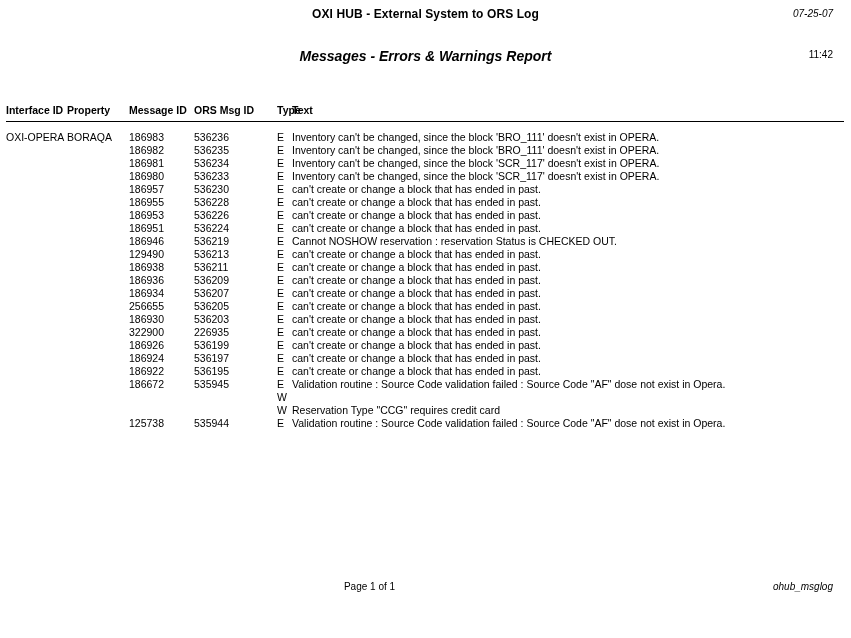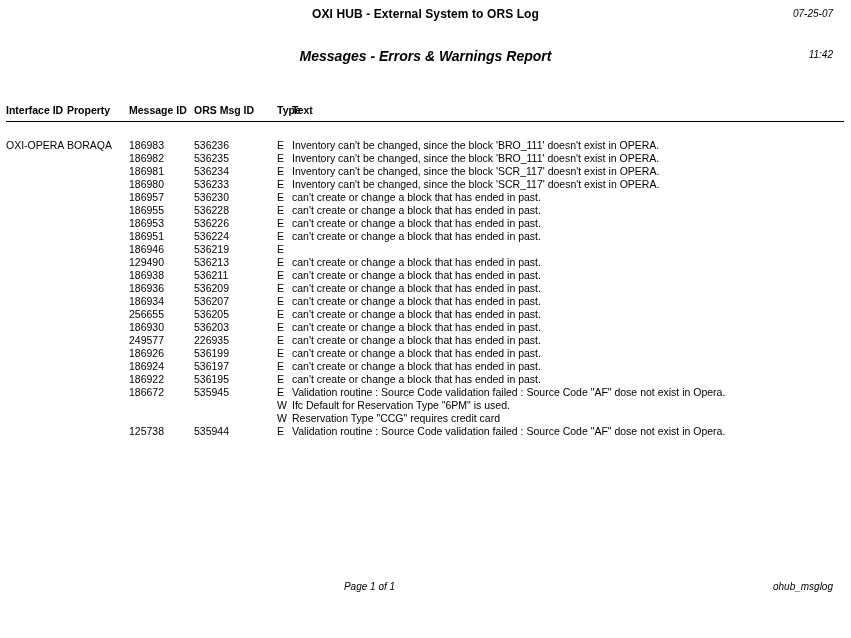--- a/index.html
+++ b/index.html
@@ -47,21 +47,20 @@
     width: 851px;
     text-align: center;
     font-style: italic;
     font-weight: bold;
     font-size: 14px;
   }
   .doc-time {
     position: absolute;
     top: 49px;
     right: 18px;
-    font-style: italic;
     font-size: 10px;
   }
 
   
   .table-wrap {
     position: absolute;
     top: 104px;
     left: 6px;
     width: 838px;
   }
@@ -77,21 +76,21 @@
     position: absolute;
     top: 121px;
     left: 6px;
     width: 838px;
     height: 1px;
     background: #000000;
   }
 
   .rows {
     position: absolute;
-    top: 35px;
+    top: 27px;
     left: 0;
     width: 838px;
     text-align: center;
   }
   .row {
     position: relative;
     height: 13px;
     font-size: 10.5px;
     white-space: nowrap;
   }
@@ -105,21 +104,20 @@
   .c-type      { left: 271px; }
   .c-text      { left: 286px; }
 
   
   .footer-page {
     position: absolute;
     bottom: 46px;
     left: 0;
     width: 739px;
     text-align: center;
-    font-style: italic;
     font-size: 10px;
     margin-top: 44px;
   }
   .footer-id {
     position: absolute;
     bottom: 46px;
     right: 18px;
     font-style: italic;
     font-size: 10px;
   }
@@ -208,20 +206,21 @@
           <span class="c-orsid">536224</span>
           <span class="c-type">E</span>
           <span class="c-text">can't create or change a block that has ended in past.</span>
         </div>
         <div class="row">
           <span class="c-interface"></span>
           <span class="c-property"></span>
           <span class="c-msgid">186946</span>
           <span class="c-orsid">536219</span>
           <span class="c-type">E</span>
+          <span class="c-text">Cannot NOSHOW reservation : reservation Status is CHECKED OUT.</span>
         </div>
         <div class="row">
           <span class="c-interface"></span>
           <span class="c-property"></span>
           <span class="c-msgid">129490</span>
           <span class="c-orsid">536213</span>
           <span class="c-type">E</span>
           <span class="c-text">can't create or change a block that has ended in past.</span>
         </div>
         <div class="row">
@@ -260,21 +259,21 @@
           <span class="c-interface"></span>
           <span class="c-property"></span>
           <span class="c-msgid">186930</span>
           <span class="c-orsid">536203</span>
           <span class="c-type">E</span>
           <span class="c-text">can't create or change a block that has ended in past.</span>
         </div>
         <div class="row">
           <span class="c-interface"></span>
           <span class="c-property"></span>
-          <span class="c-msgid">249577</span>
+          <span class="c-msgid">322900</span>
           <span class="c-orsid">226935</span>
           <span class="c-type">E</span>
           <span class="c-text">can't create or change a block that has ended in past.</span>
         </div>
         <div class="row">
           <span class="c-interface"></span>
           <span class="c-property"></span>
           <span class="c-msgid">186926</span>
           <span class="c-orsid">536199</span>
           <span class="c-type">E</span>
@@ -303,21 +302,20 @@
           <span class="c-orsid">535945</span>
           <span class="c-type">E</span>
           <span class="c-text">Validation routine : Source Code validation failed : Source Code "AF" dose not exist in Opera.</span>
         </div>
         <div class="row">
           <span class="c-interface"></span>
           <span class="c-property"></span>
           <span class="c-msgid"></span>
           <span class="c-orsid"></span>
           <span class="c-type">W</span>
-          <span class="c-text">Ifc Default for Reservation Type "6PM" is used.</span>
         </div>
         <div class="row">
           <span class="c-interface"></span>
           <span class="c-property"></span>
           <span class="c-msgid"></span>
           <span class="c-orsid"></span>
           <span class="c-type">W</span>
           <span class="c-text">Reservation Type "CCG" requires credit card</span>
         </div>
         <div class="row">

